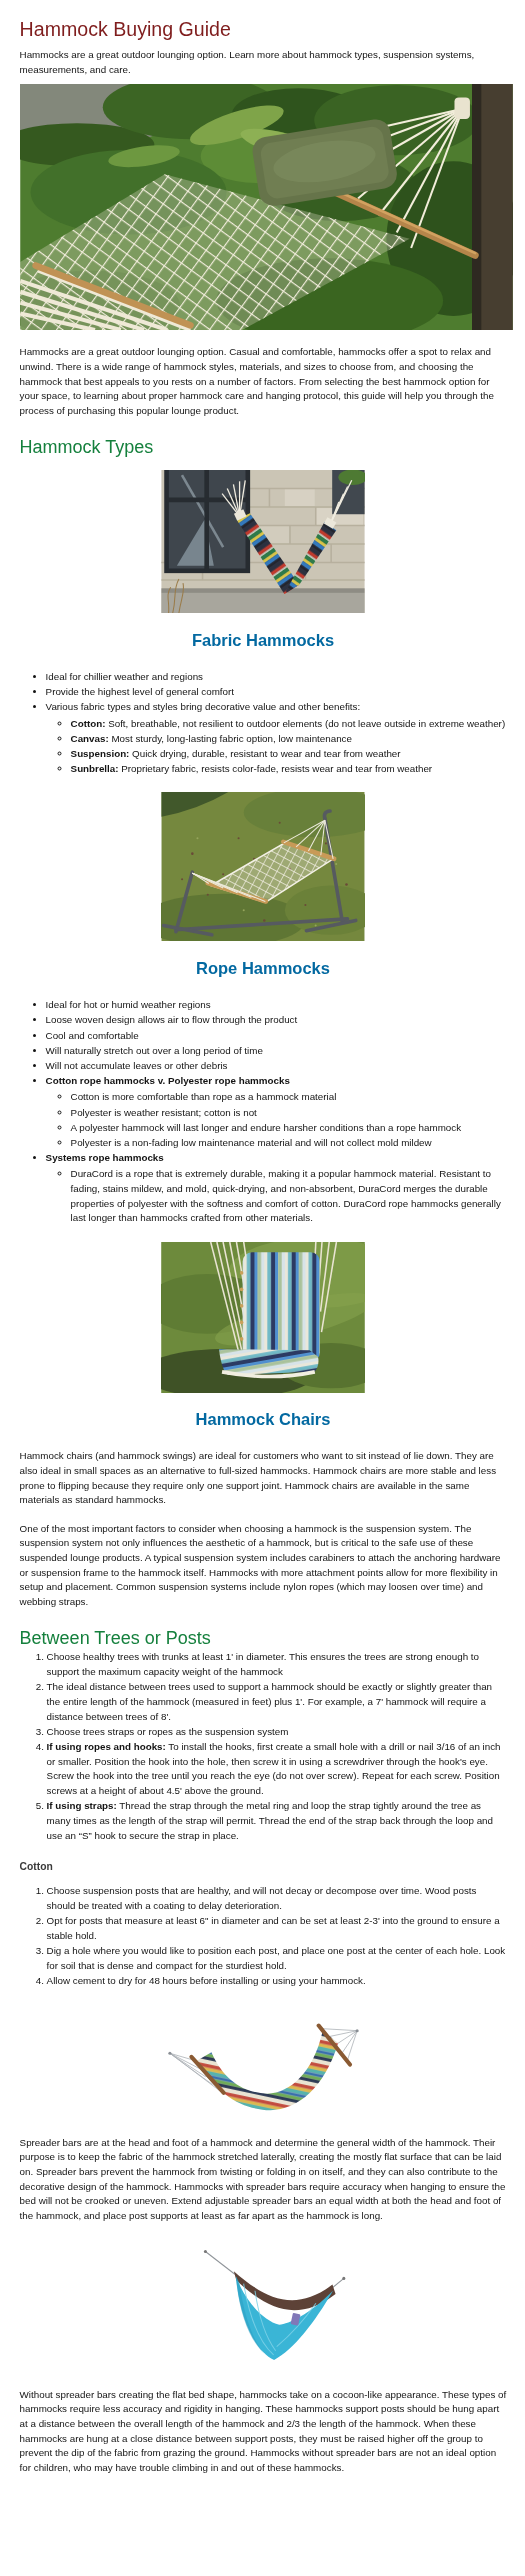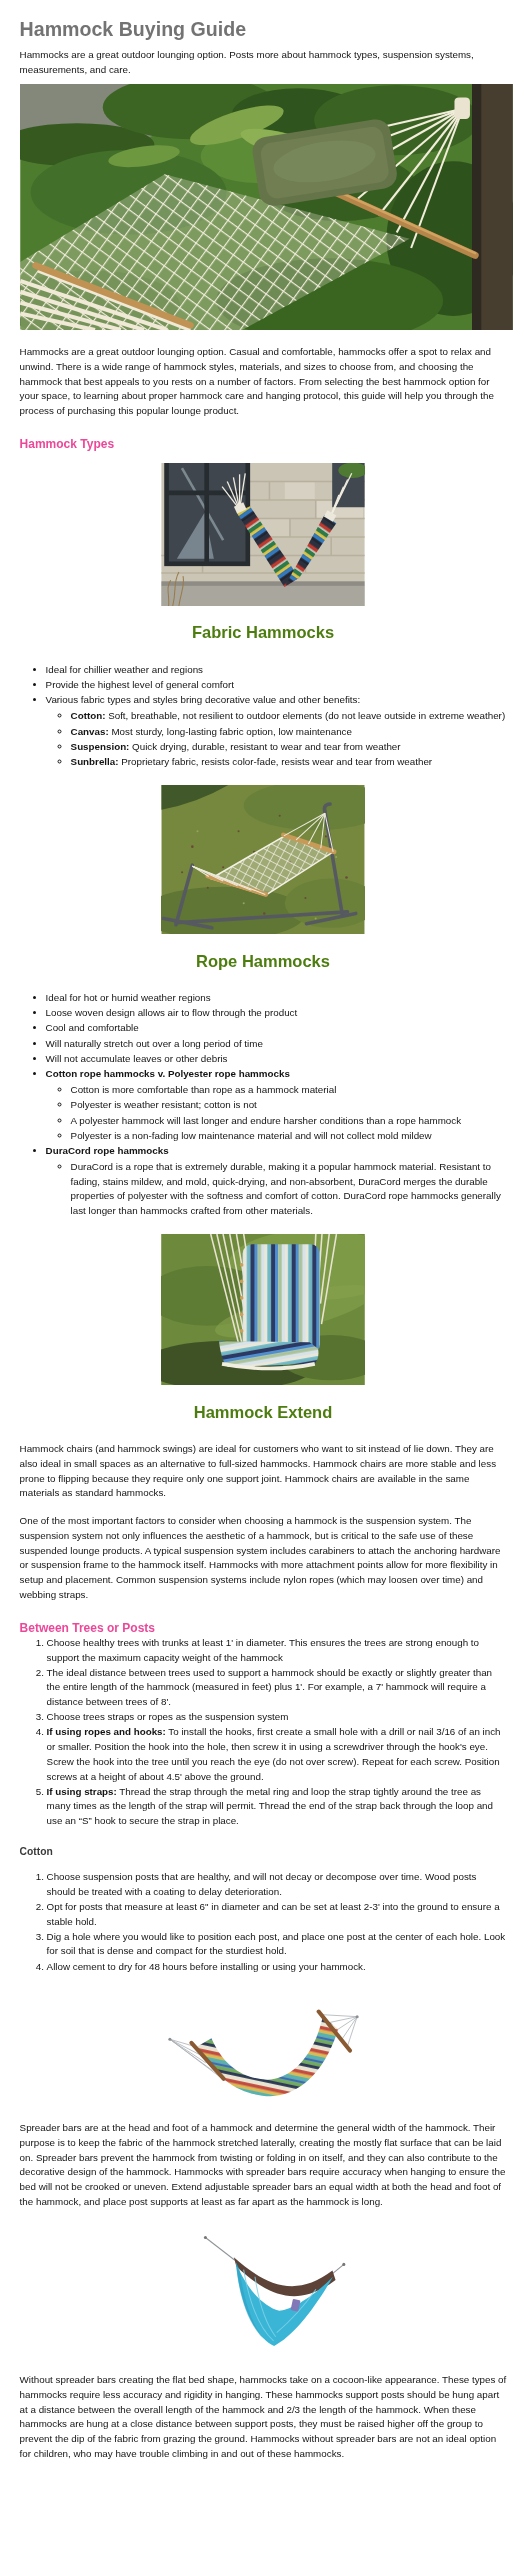--- a/index.html
+++ b/index.html
@@ -5,45 +5,45 @@
 <style>
   html,body{margin:0;padding:0;background:#fff;}
   body{
     width:526px;
     color:#141414;
     font-family:"Liberation Sans","DejaVu Sans",sans-serif;
     font-size:9.8px;
     line-height:1.5;
   }
   .page{padding:17.5px 19.6px 29px 19.6px;box-sizing:border-box;}
-  h1{font-size:19.6px;line-height:1.15;margin:0 0 8.2px 0;color:#737373;font-weight:bold;}
+  h1{font-size:19.6px;line-height:1.15;margin:0 0 8.2px 0;color:#7f1d1d;font-weight:normal;}
   p{margin:0 0 13.4px 0;}
   p.lead{margin-bottom:6.2px;}
-  h2.sec{font-size:12px;color:#ec4899;margin:18.5px 0 11.3px 0;font-weight:bold;line-height:1.2;}
+  h2.sec{font-size:18px;color:#15803d;margin:18.5px 0 11.3px 0;font-weight:normal;line-height:1.2;}
   h2.sec.tight{margin-bottom:0;}
-  h3.type{font-size:16.5px;color:#4d7c0f;text-align:center;margin:17.5px 0 19.6px 0;font-weight:bold;line-height:1.2;}
+  h3.type{font-size:16.5px;color:#0369a1;text-align:center;margin:17.5px 0 19.6px 0;font-weight:bold;line-height:1.2;}
   h4.sub{font-size:10.3px;color:#3a3a3a;margin:14.4px 0 10.3px 0;font-weight:bold;}
   ul.disc{list-style:disc;margin:0 0 15.5px 0;padding-left:26px;}
   ul.circle{list-style:circle;margin:1.5px 0 0 0;padding-left:25px;}
   ol.steps{margin:0 0 15.5px 0;padding-left:27px;}
   li{margin:0.5px 0;}
   figure{margin:0;}
   figure.photo{display:block;margin:10.3px auto 13.4px auto;}
   figure.hero{width:493px;height:246px;margin:6.2px auto 15.5px auto;}
   figure.card{width:204px;}
   svg{display:block;}
   strong{font-weight:bold;}
 </style>
 </head>
 <body>
 
 <div class="page">
 
   <h1>Hammock Buying Guide</h1>
-  <p class="lead">Hammocks are a great outdoor lounging option. Posts more about hammock types, suspension systems, measurements, and care.</p>
+  <p class="lead">Hammocks are a great outdoor lounging option. Learn more about hammock types, suspension systems, measurements, and care.</p>
 
   <figure class="photo hero">
     <svg viewBox="0 0 955 477" width="493" height="246">
       <defs>
         <pattern id="hn" width="24" height="24" patternUnits="userSpaceOnUse" patternTransform="rotate(36)">
           <path d="M0 0H24M0 0V24" stroke="#f1ecdb" stroke-width="4.5" fill="none"></path>
         </pattern>
       </defs>
       <rect width="955" height="477" fill="#4e7c2f"></rect>
       <ellipse cx="110" cy="55" rx="190" ry="72" fill="#83887b"></ellipse>
@@ -257,21 +257,21 @@
     <li>
       <strong>Cotton rope hammocks v. Polyester rope hammocks</strong>
       <ul class="circle">
         <li>Cotton is more comfortable than rope as a hammock material</li>
         <li>Polyester is weather resistant; cotton is not</li>
         <li>A polyester hammock will last longer and endure harsher conditions than a rope hammock</li>
         <li>Polyester is a non-fading low maintenance material and will not collect mold mildew</li>
       </ul>
     </li>
     <li>
-      <strong>DuraCord rope hammocks</strong>
+      <strong>Systems rope hammocks</strong>
       <ul class="circle">
         <li>DuraCord is a rope that is extremely durable, making it a popular hammock material. Resistant to fading, stains mildew, and mold, quick-drying, and non-absorbent, DuraCord merges the durable properties of polyester with the softness and comfort of cotton. DuraCord rope hammocks generally last longer than hammocks crafted from other materials.</li>
       </ul>
     </li>
   </ul>
 
   <figure class="photo card">
     <svg viewBox="0 0 395 293" width="204" height="151">
       <defs>
         <pattern id="cs1" width="40" height="40" patternUnits="userSpaceOnUse">
@@ -315,21 +315,21 @@
       <g fill="#caa05a">
         <circle cx="156" cy="60" r="3.5"></circle>
           <circle cx="156" cy="92" r="3.5"></circle>
           <circle cx="156" cy="124" r="3.5"></circle>
         <circle cx="156" cy="156" r="3.5"></circle>
           <circle cx="156" cy="188" r="3.5"></circle>
       </g>
     </svg>
   </figure>
 
-  <h3 class="type">Hammock Extend</h3>
+  <h3 class="type">Hammock Chairs</h3>
   <p>Hammock chairs (and hammock swings) are ideal for customers who want to sit instead of lie down. They are also ideal in small spaces as an alternative to full-sized hammocks. Hammock chairs are more stable and less prone to flipping because they require only one support joint. Hammock chairs are available in the same materials as standard hammocks.</p>
 
   <p>One of the most important factors to consider when choosing a hammock is the suspension system. The suspension system not only influences the aesthetic of a hammock, but is critical to the safe use of these suspended lounge products. A typical suspension system includes carabiners to attach the anchoring hardware or suspension frame to the hammock itself. Hammocks with more attachment points allow for more flexibility in setup and placement. Common suspension systems include nylon ropes (which may loosen over time) and webbing straps.</p>
 
   <h2 class="sec tight">Between Trees or Posts</h2>
   <ol class="steps">
     <li>Choose healthy trees with trunks at least 1' in diameter. This ensures the trees are strong enough to support the maximum capacity weight of the hammock</li>
     <li>The ideal distance between trees used to support a hammock should be exactly or slightly greater than the entire length of the hammock (measured in feet) plus 1'. For example, a 7' hammock will require a distance between trees of 8'.</li>
     <li>Choose trees straps or ropes as the suspension system</li>
     <li><strong>If using ropes and hooks:</strong><span> To install the hooks, first create a small hole with a drill or nail 3/16 of an inch or smaller. Position the hook into the hole, then screw it in using a screwdriver through the hook's eye. Screw the hook into the tree until you reach the eye (do not over screw). Repeat for each screw. Position screws at a height of about 4.5' above the ground.</span></li>

